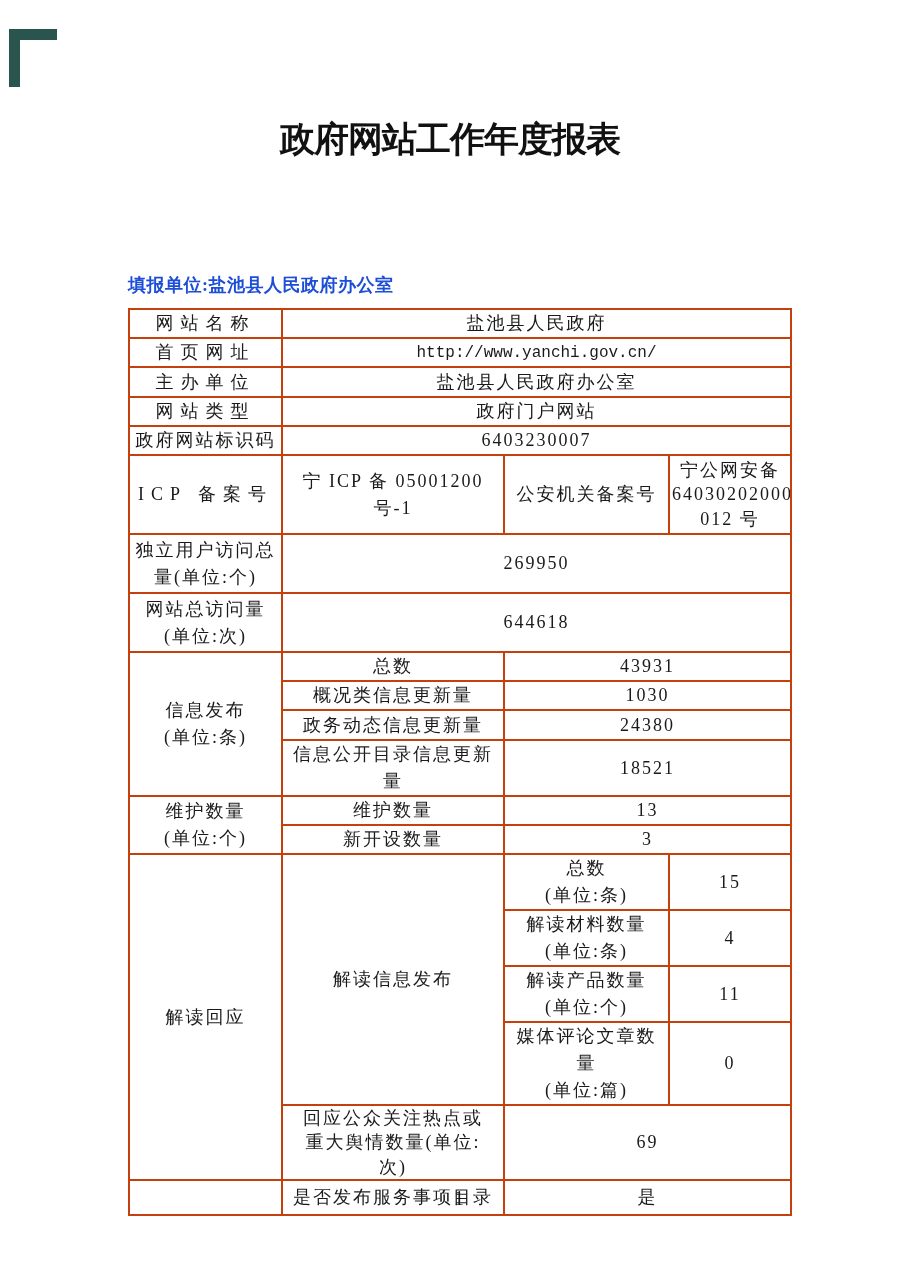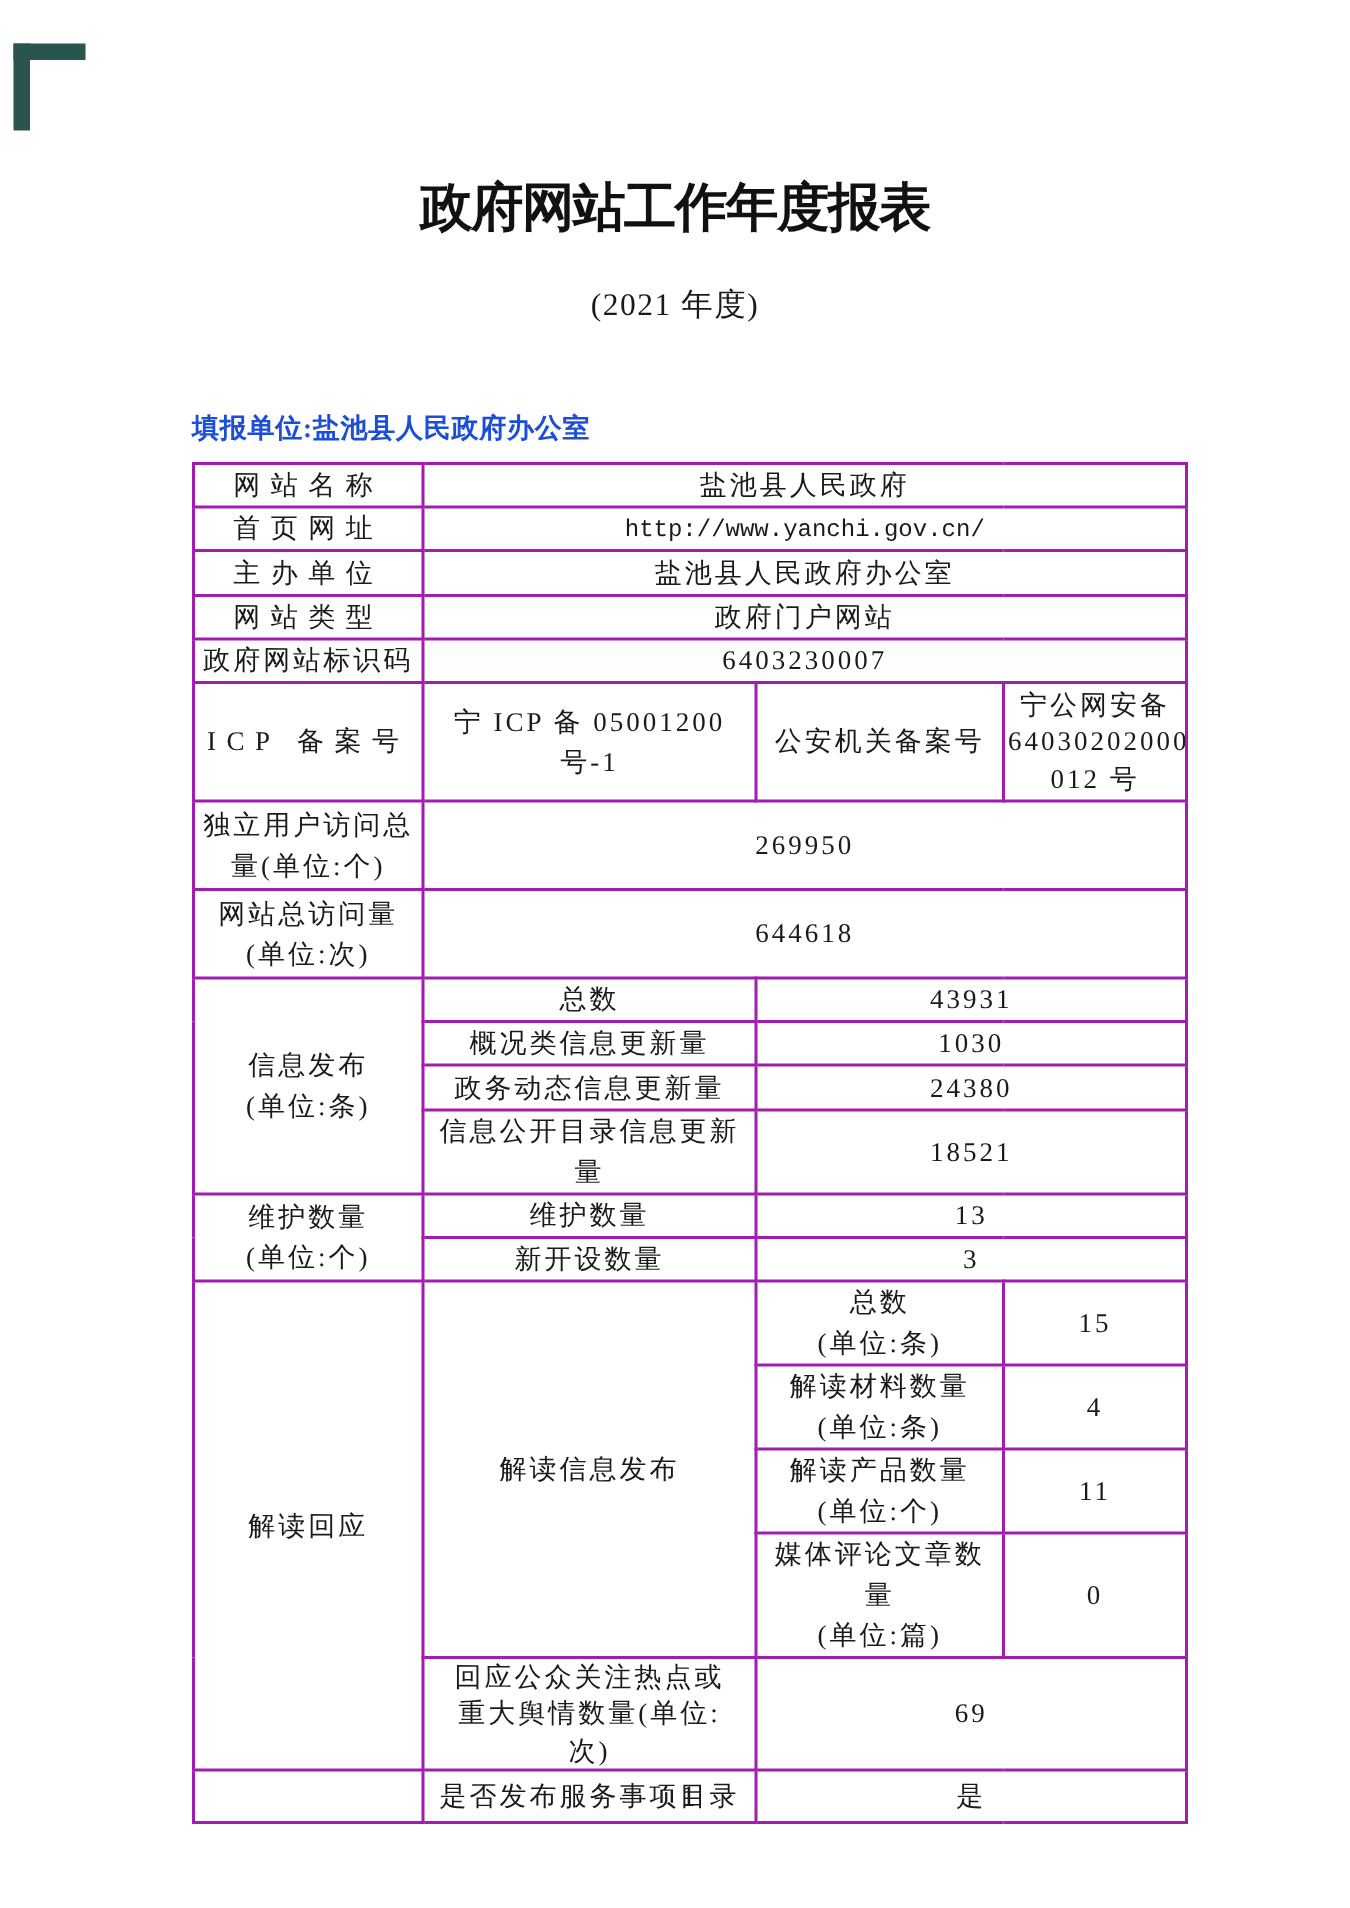--- a/index.html
+++ b/index.html
@@ -34,21 +34,21 @@
   table.report-table{
     position:absolute;top:308px;left:128px;
     width:662px;table-layout:fixed;
     border-collapse:collapse;
   }
   .report-table col.c1{width:153px;}
   .report-table col.c2{width:222px;}
   .report-table col.c3{width:165px;}
   .report-table col.c4{width:122px;}
   .report-table td{
-    border:2px solid #a21caf;
+    border:2px solid #c2410c;
     text-align:center;vertical-align:middle;
     font-size:18px;line-height:1.5;
     letter-spacing:2px;
     padding:0 2px;
     white-space:pre-line;
     overflow:hidden;
   }
   .report-table td.sp{letter-spacing:7px;}
   .report-table td.url{
     font-family:"Liberation Mono","DejaVu Sans Mono",monospace;
@@ -66,21 +66,20 @@
 </style>
 </head>
 <body>
 
 <div class="page">
 
   <div class="corner-mark corner-mark-v"></div>
   <div class="corner-mark corner-mark-h"></div>
 
   <h1 class="title">政府网站工作年度报表</h1>
-  <div class="subtitle">(2021 年度)</div>
   <div class="reporting-unit">填报单位:盐池县人民政府办公室</div>
 
   <table class="report-table">
     <colgroup>
         <col class="c1">
         <col class="c2">
         <col class="c3">
         <col class="c4">
       </colgroup>
     <tbody>

